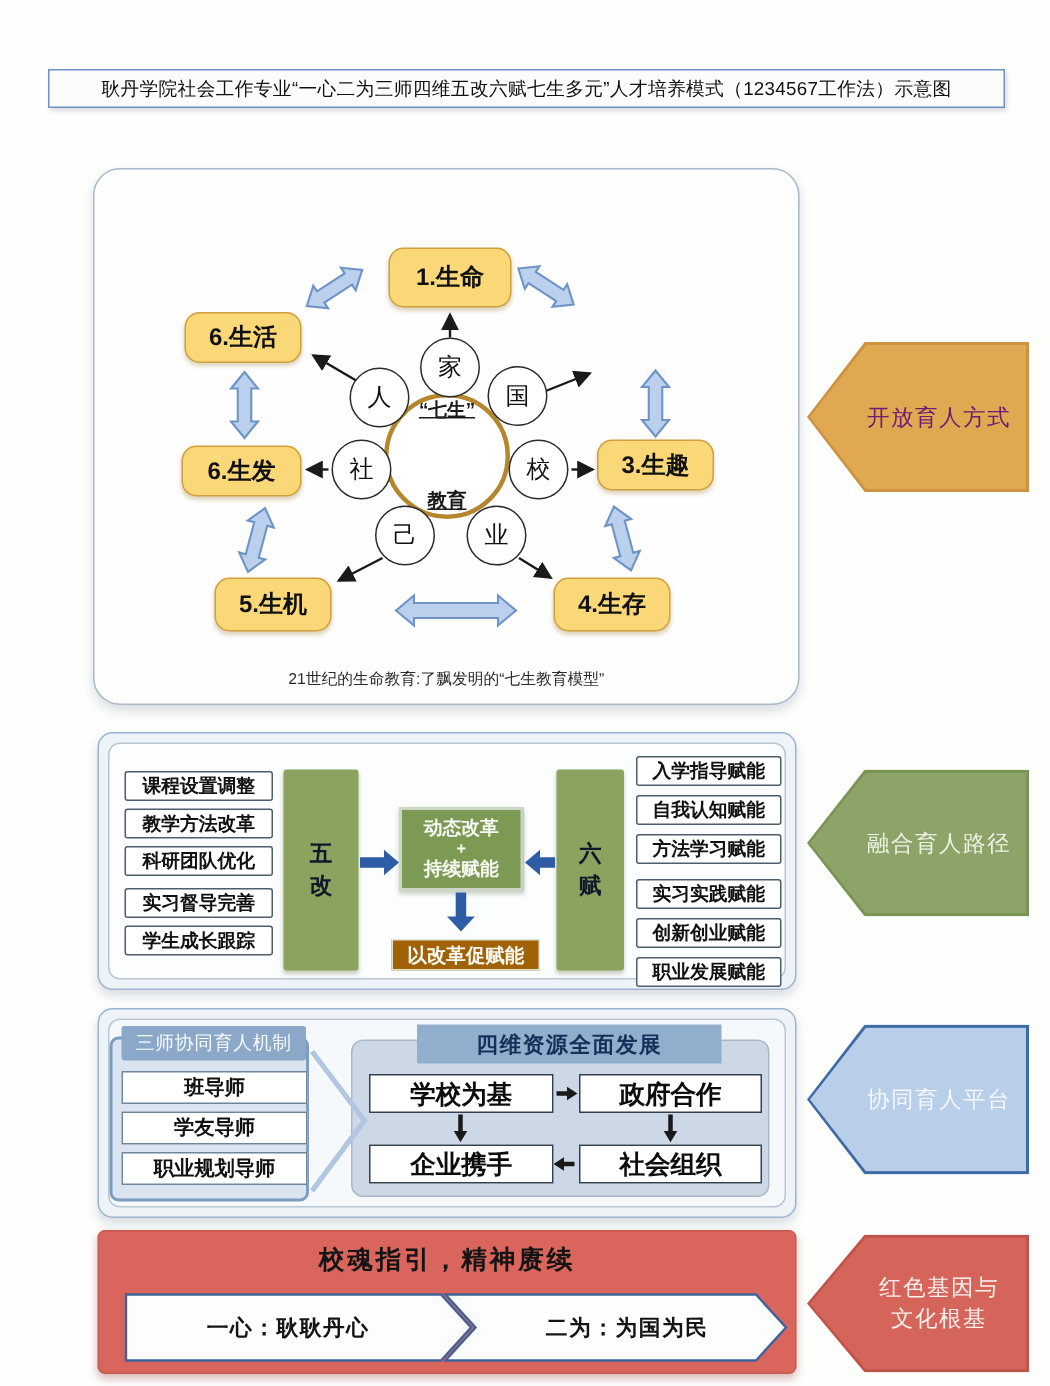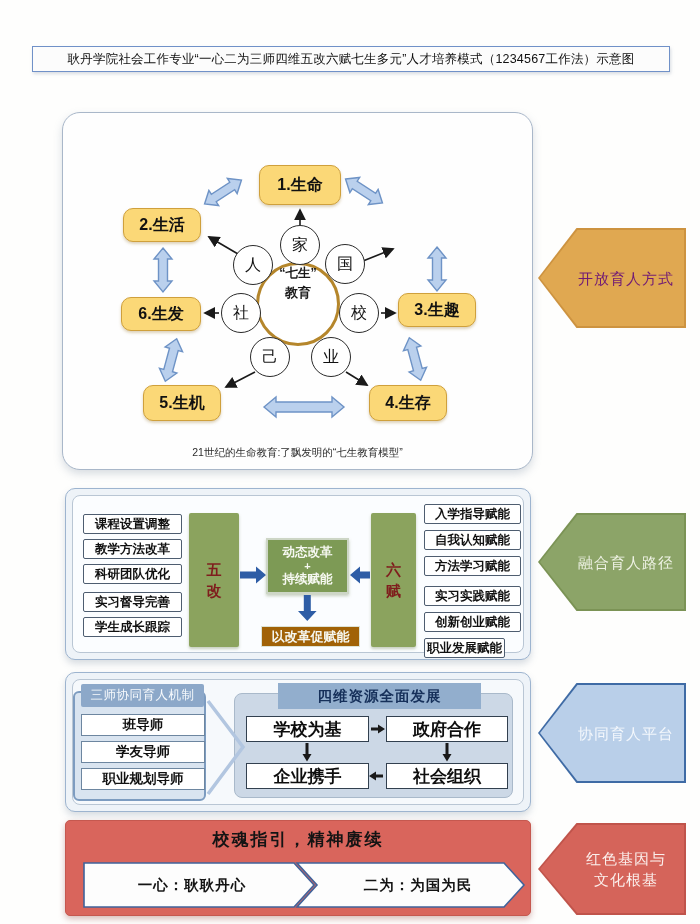--- a/index.html
+++ b/index.html
@@ -37,22 +37,22 @@
   }
   .circ {
     position:absolute; width:40px; height:40px; border-radius:50%;
     background:#fff; border:1.6px solid #2b2b2b;
     display:flex; align-items:center; justify-content:center;
     font-size:16px; color:#111; z-index:3;
   }
   .center-circ {
     position:absolute; left:193px; top:149px; width:84px; height:84px;
     border-radius:50%; background:#fff; border:3px solid #b5862b;
-    display:flex; flex-direction:column; align-items:center; justify-content:flex-start;
-    z-index:2; text-align:center;
+    display:flex; flex-direction:column; align-items:center; justify-content:space-between;
+    z-index:2; text-align:center;text-decoration:underline;
   }
   .center-circ .l1 { font-size:12.5px; font-weight:700; }
   .center-circ .l2 { font-size:13px; font-weight:700; margin-top:2px; }
   .sec1-caption {
     position:absolute; left:0; bottom:9px; width:100%;
     text-align:center; font-size:10.5px; color:#2c2c2c;
   }
   .sec1 svg.arrows { position:absolute; left:0; top:0; z-index:1; }
 
   
@@ -90,21 +90,21 @@
   .sec3 { left:65px; top:672px; width:466px; height:140px; }
 
   .witem {
     position:absolute; background:#fff; border:1.5px solid #4e5d70;
     display:flex; align-items:center; justify-content:center;
     font-size:12.5px; font-weight:600; color:#111; border-radius:2px;
   }
   .gbar {
     position:absolute; background:#8ba35e; border-radius:2px;
     display:flex; align-items:center; justify-content:center;
-    color:#7f1d1d; box-shadow:0 2px 3px rgba(100,120,70,.35);
+    color:#0f172a; box-shadow:0 2px 3px rgba(100,120,70,.35);
   }
   .gbar span { width:17px; font-size:15px; font-weight:600; line-height:21px;
     word-break:break-all; text-align:center; }
   .gcenter {
     position:absolute; left:200px; top:49px; width:83px; height:56px;
     background:#7d9a55; border:2px solid #cdd6c6;
     display:flex; flex-direction:column; align-items:center; justify-content:center;
     color:#f6f8f1; font-size:12.5px; font-weight:700; line-height:15px;
     box-shadow:0 2px 3px rgba(100,120,70,.35);
   }
@@ -199,21 +199,21 @@
     <line x1="318" y1="200" x2="332" y2="200" stroke="#1a1a1a" stroke-width="1.6" marker-end="url(#ah)"></line>
     <line x1="192" y1="259" x2="163" y2="274" stroke="#1a1a1a" stroke-width="1.6" marker-end="url(#ah)"></line>
     <line x1="283" y1="259" x2="304" y2="272" stroke="#1a1a1a" stroke-width="1.6" marker-end="url(#ah)"></line>
   </svg>
 
   <div class="ybox" style="left:196px;top:52px;width:82px;height:40px;">1.生命</div>
   <div class="ybox" style="left:335px;top:180px;width:78px;height:34px;">3.生趣</div>
   <div class="ybox" style="left:306px;top:272px;width:78px;height:36px;">4.生存</div>
   <div class="ybox" style="left:80px;top:272px;width:78px;height:36px;">5.生机</div>
   <div class="ybox" style="left:58px;top:184px;width:80px;height:34px;">6.生发</div>
-  <div class="ybox" style="left:60px;top:95px;width:78px;height:34px;">2.生活</div>
+  <div class="ybox" style="left:60px;top:95px;width:78px;height:34px;">6.生活</div>
 
   <div class="circ" style="left:217px;top:112px;">家</div>
   <div class="circ" style="left:170px;top:132px;">人</div>
   <div class="circ" style="left:262px;top:131px;">国</div>
   <div class="circ" style="left:158px;top:180px;">社</div>
   <div class="circ" style="left:276px;top:180px;">校</div>
   <div class="circ" style="left:187px;top:224px;">己</div>
   <div class="circ" style="left:248px;top:224px;">业</div>
 
   <div class="center-circ">
@@ -273,21 +273,21 @@
 
   <div class="gbar" style="left:305px;top:24px;width:45px;height:134px;">
     <span>六赋</span>
   </div>
 
   <div class="witem" style="left:358px;top:15px;width:97px;height:20px;">入学指导赋能</div>
   <div class="witem" style="left:358px;top:41px;width:97px;height:20px;">自我认知赋能</div>
   <div class="witem" style="left:358px;top:67px;width:97px;height:20px;">方法学习赋能</div>
   <div class="witem" style="left:358px;top:97px;width:97px;height:20px;">实习实践赋能</div>
   <div class="witem" style="left:358px;top:123px;width:97px;height:20px;">创新创业赋能</div>
-  <div class="witem" style="left:358px;top:149px;width:81px;height:20px;">职业发展赋能</div>
+  <div class="witem" style="left:358px;top:149px;width:97px;height:20px;">职业发展赋能</div>
 
   <svg class="overlay" width="466" height="172" viewBox="0 0 466 172">
     <polygon points="174,82.5 190,82.5 190,77.5 200,86 190,94.5 190,89.5 174,89.5" fill="#2e5da6"></polygon>
     <polygon points="304,82.5 294,82.5 294,77.5 284,86 294,94.5 294,89.5 304,89.5" fill="#2e5da6"></polygon>
     <polygon points="237.8,106 244.8,106 244.8,122 250.6,122 241.3,132 232,122 237.8,122" fill="#2e5da6"></polygon>
   </svg>
 </div>
 
 <div class="abs blue-sec sec3">
   <div class="inner-rect" style="background:#f6f9fc;"></div>

